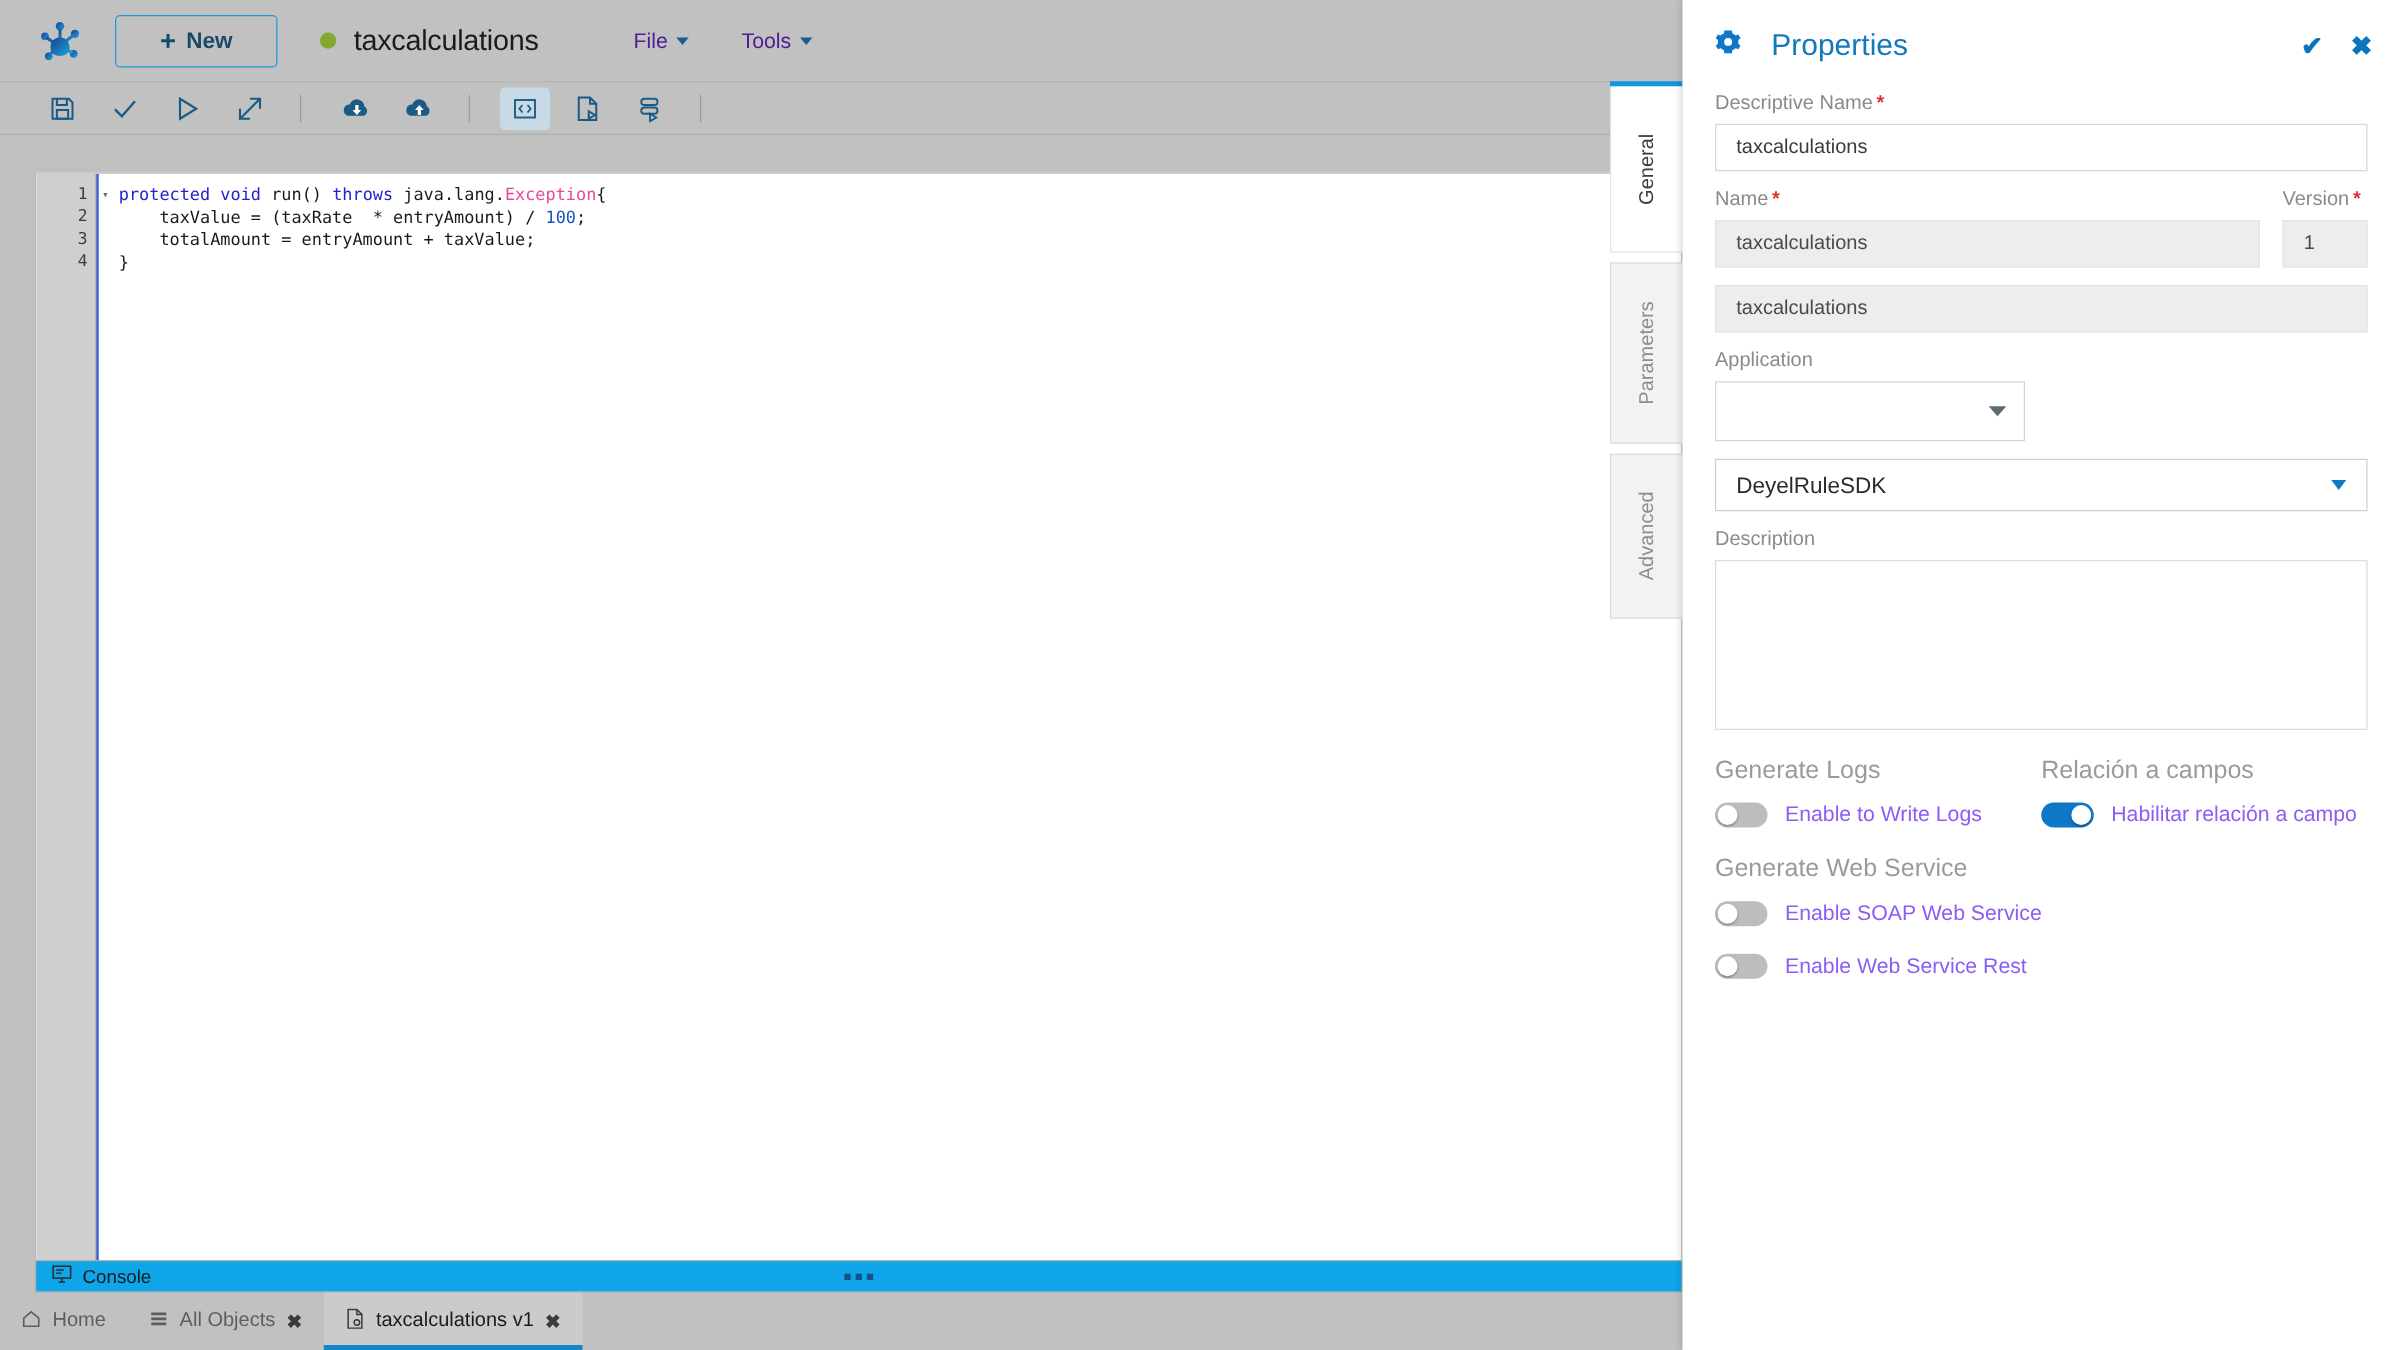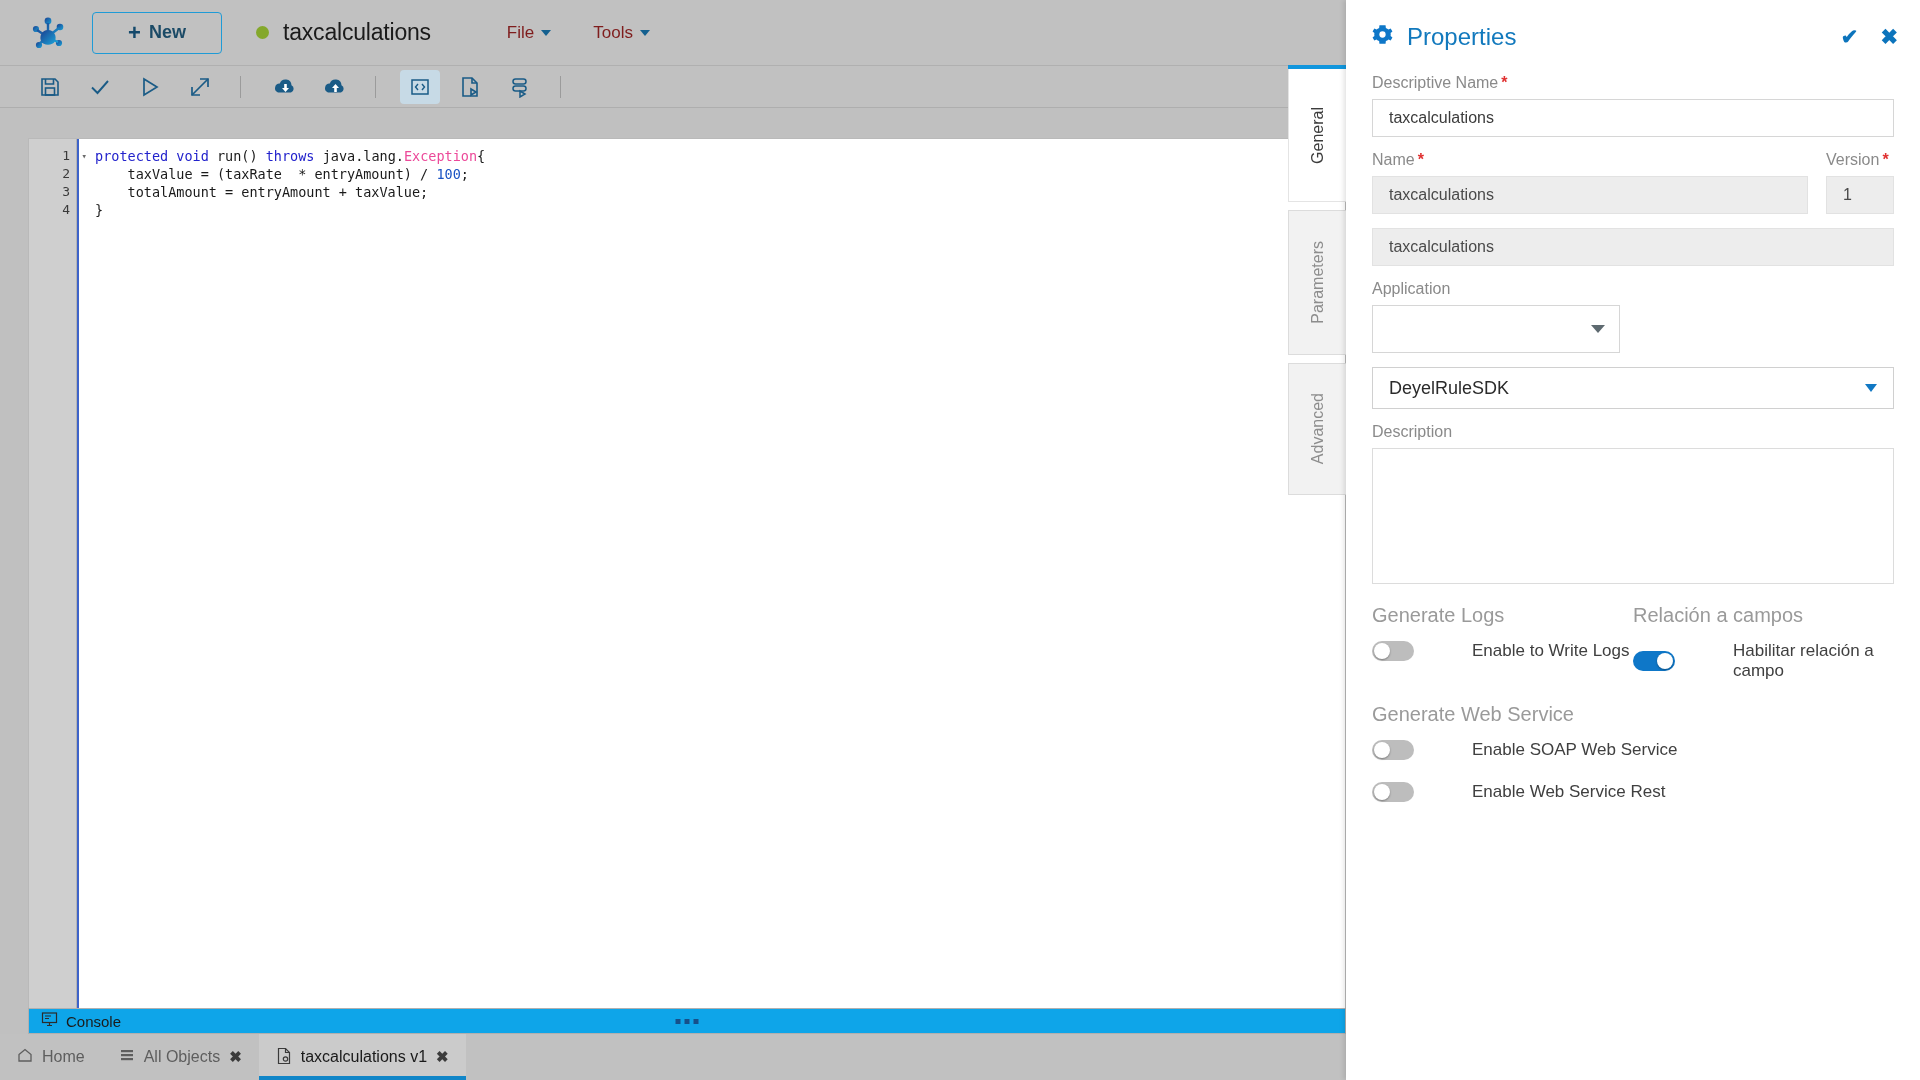--- a/index.html
+++ b/index.html
@@ -29,21 +29,21 @@
     cursor: pointer;
   }
   .new-btn .plus { font-size: 22px; font-weight: bold; line-height: 1; color:#14496b; }
   .doc-status {
     margin-left: 34px; display: flex; align-items: center; gap: 14px;
   }
   .status-dot { width: 13px; height: 13px; border-radius: 50%; background: #84a82b; }
   .doc-title { font-size: 23px; color: #1a1a1a; font-weight: 500; letter-spacing:-0.2px;}
   .menus { margin-left: 76px; display: flex; gap: 42px; align-items: center; }
   .menu-item {
-    font-size: 17px; color: #7f1d1d; display: flex; align-items: center; gap: 7px; cursor: pointer;
+    font-size: 17px; color: #4c1d95; display: flex; align-items: center; gap: 7px; cursor: pointer;
   }
   .caret { display:inline-block; width:0;height:0;border-left:5px solid transparent;border-right:5px solid transparent;border-top:6px solid #14608f; }
 
   
   .toolbar {
     position: absolute; left: 0; top: 66px; width: 1346px; height: 42px;
     background: #c1c1c1;
     display: flex; align-items: center;
     border-bottom: 1px solid #aeaeae;
   }
@@ -105,21 +105,21 @@
     content: ""; position: absolute; left: 0; right: 0; bottom: 0; height: 4px; background: #1186c8;
   }
   .btab .close { font-size: 15px; font-weight: bold; color: #3b3b3b; }
 
   
   .panel {
     position: absolute; right: 0; top: 0; width: 574px; height: 1080px;
     background: #ffffff; box-shadow: -2px 0 5px rgba(0,0,0,.12);
   }
   .panel-head { height: 74px; display: flex; align-items: center; padding: 0 22px 0 26px; }
-  .panel-title { font-size: 24px; color: #1279bd; display: flex; align-items: center; gap: 14px; }
+  .panel-title { font-size: 24px; color: #1279bd; display: flex; align-items: center; gap: 24px; }
   .panel-actions { margin-left: auto; display: flex; gap: 22px; align-items: center; }
   .panel-actions span { color: #0c74bc; font-size: 21px; font-weight: bold; cursor: pointer; }
 
   .panel-body { padding: 0 26px 0 26px; }
 
   .field { margin-bottom: 14px; }
   .flabel { font-size: 16px; color: #8a8a8a; margin-bottom: 7px; display: block; }
   .req { color: #e03030; font-weight: bold; margin-left: 3px; }
   .inp {
     width: 100%; height: 38px; border: 1px solid #d6d6d6; background: #fff;
@@ -159,21 +159,21 @@
   .tg-line { display: flex; align-items: center; gap: 14px; margin-bottom: 22px; }
   .switch {
     width: 42px; height: 20px; border-radius: 10px; background: #bdbdbd; position: relative; cursor: pointer; flex: none;
   }
   .switch .knob {
     position: absolute; top: 2px; left: 2px; width: 16px; height: 16px; border-radius: 50%;
     background: #fff; box-shadow: 0 1px 2px rgba(0,0,0,.35);
   }
   .switch.on { background: #0e77c8; }
   .switch.on .knob { left: auto; right: 2px; }
-  .tg-label { font-size: 17px; color: #404040; margin-left: 44px; }
+  .tg-label { font-size: 17px; color: #8b5cf6; }
 
   
   .vtabs { position: absolute; right: 574px; top: 68px; width: 58px; }
   .vtab {
     width: 58px; display: flex; align-items: center; justify-content: center;
     background: #f2f2f2; border: 1px solid #dcdcdc; border-right: none;
     color: #8d8d8d; font-size: 16px; cursor: pointer;
     margin-bottom: 8px; position: relative;
   }
   .vtab span { writing-mode: vertical-rl; transform: rotate(180deg); }

